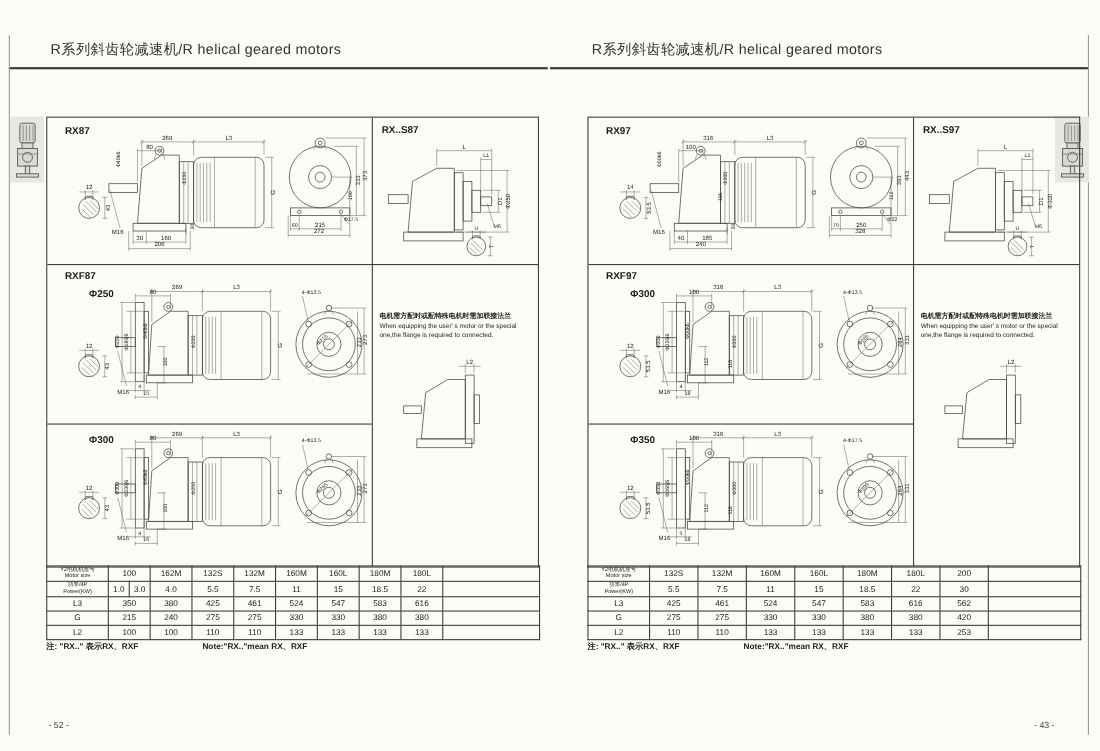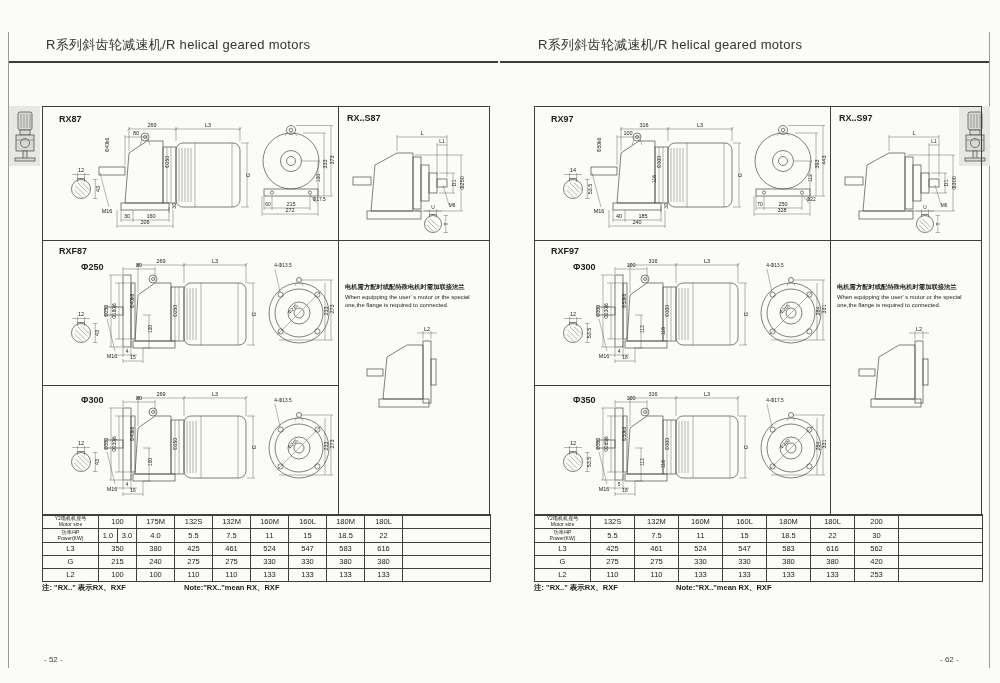--- a/index.html
+++ b/index.html
@@ -288,21 +288,21 @@
         <col style="width:38px">
         <col style="width:88px">
       </colgroup>
     <tbody>
         <tr class="r1">
       <td class="hc">
             <div>Y2电机机座号</div>
             <div>Motor size</div>
           </td>
       <td colspan="2">100</td>
-      <td>175M</td>
+      <td>162M</td>
       <td>132S</td>
       <td>132M</td>
       <td>160M</td>
       <td>160L</td>
       <td>180M</td>
       <td>180L</td>
       <td></td>
     </tr>
     <tr class="r2">
       <td class="hc">
@@ -556,14 +556,14 @@
       <td>133</td>
       <td>133</td>
       <td>253</td>
       <td></td>
     </tr>
   </tbody>
     </table>
 
   <div class="abs bn bn-cn">注: "RX.." 表示RX、RXF</div>
   <div class="abs bn bn-en">Note:"RX.."mean RX、RXF</div>
-  <div class="abs footer">- 62 -</div>
+  <div class="abs footer">- 43 -</div>
 </div>
 
 </body></html>

